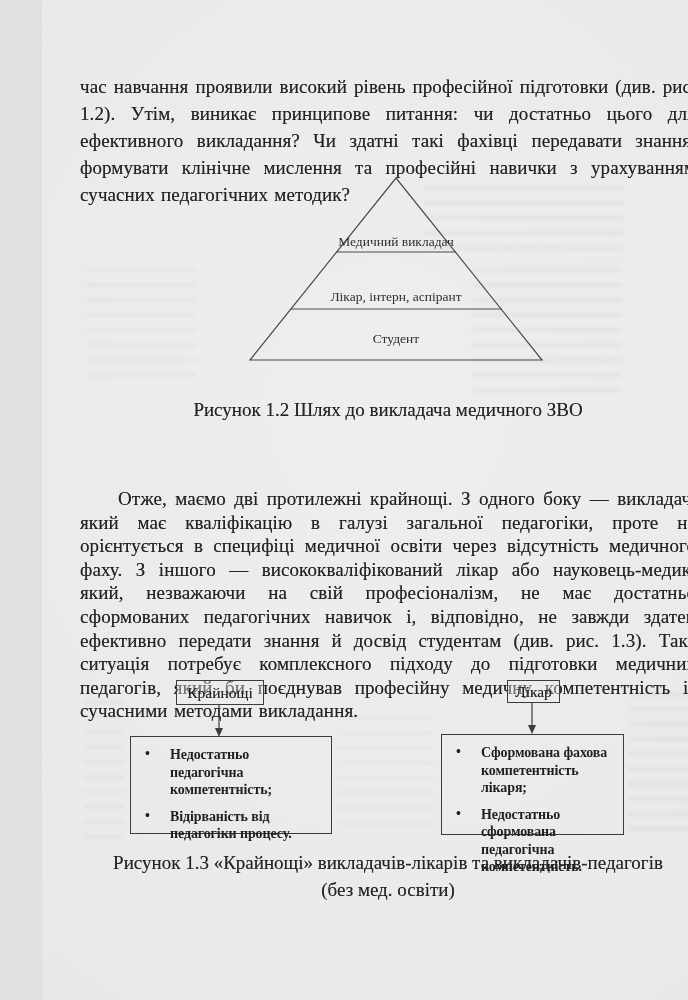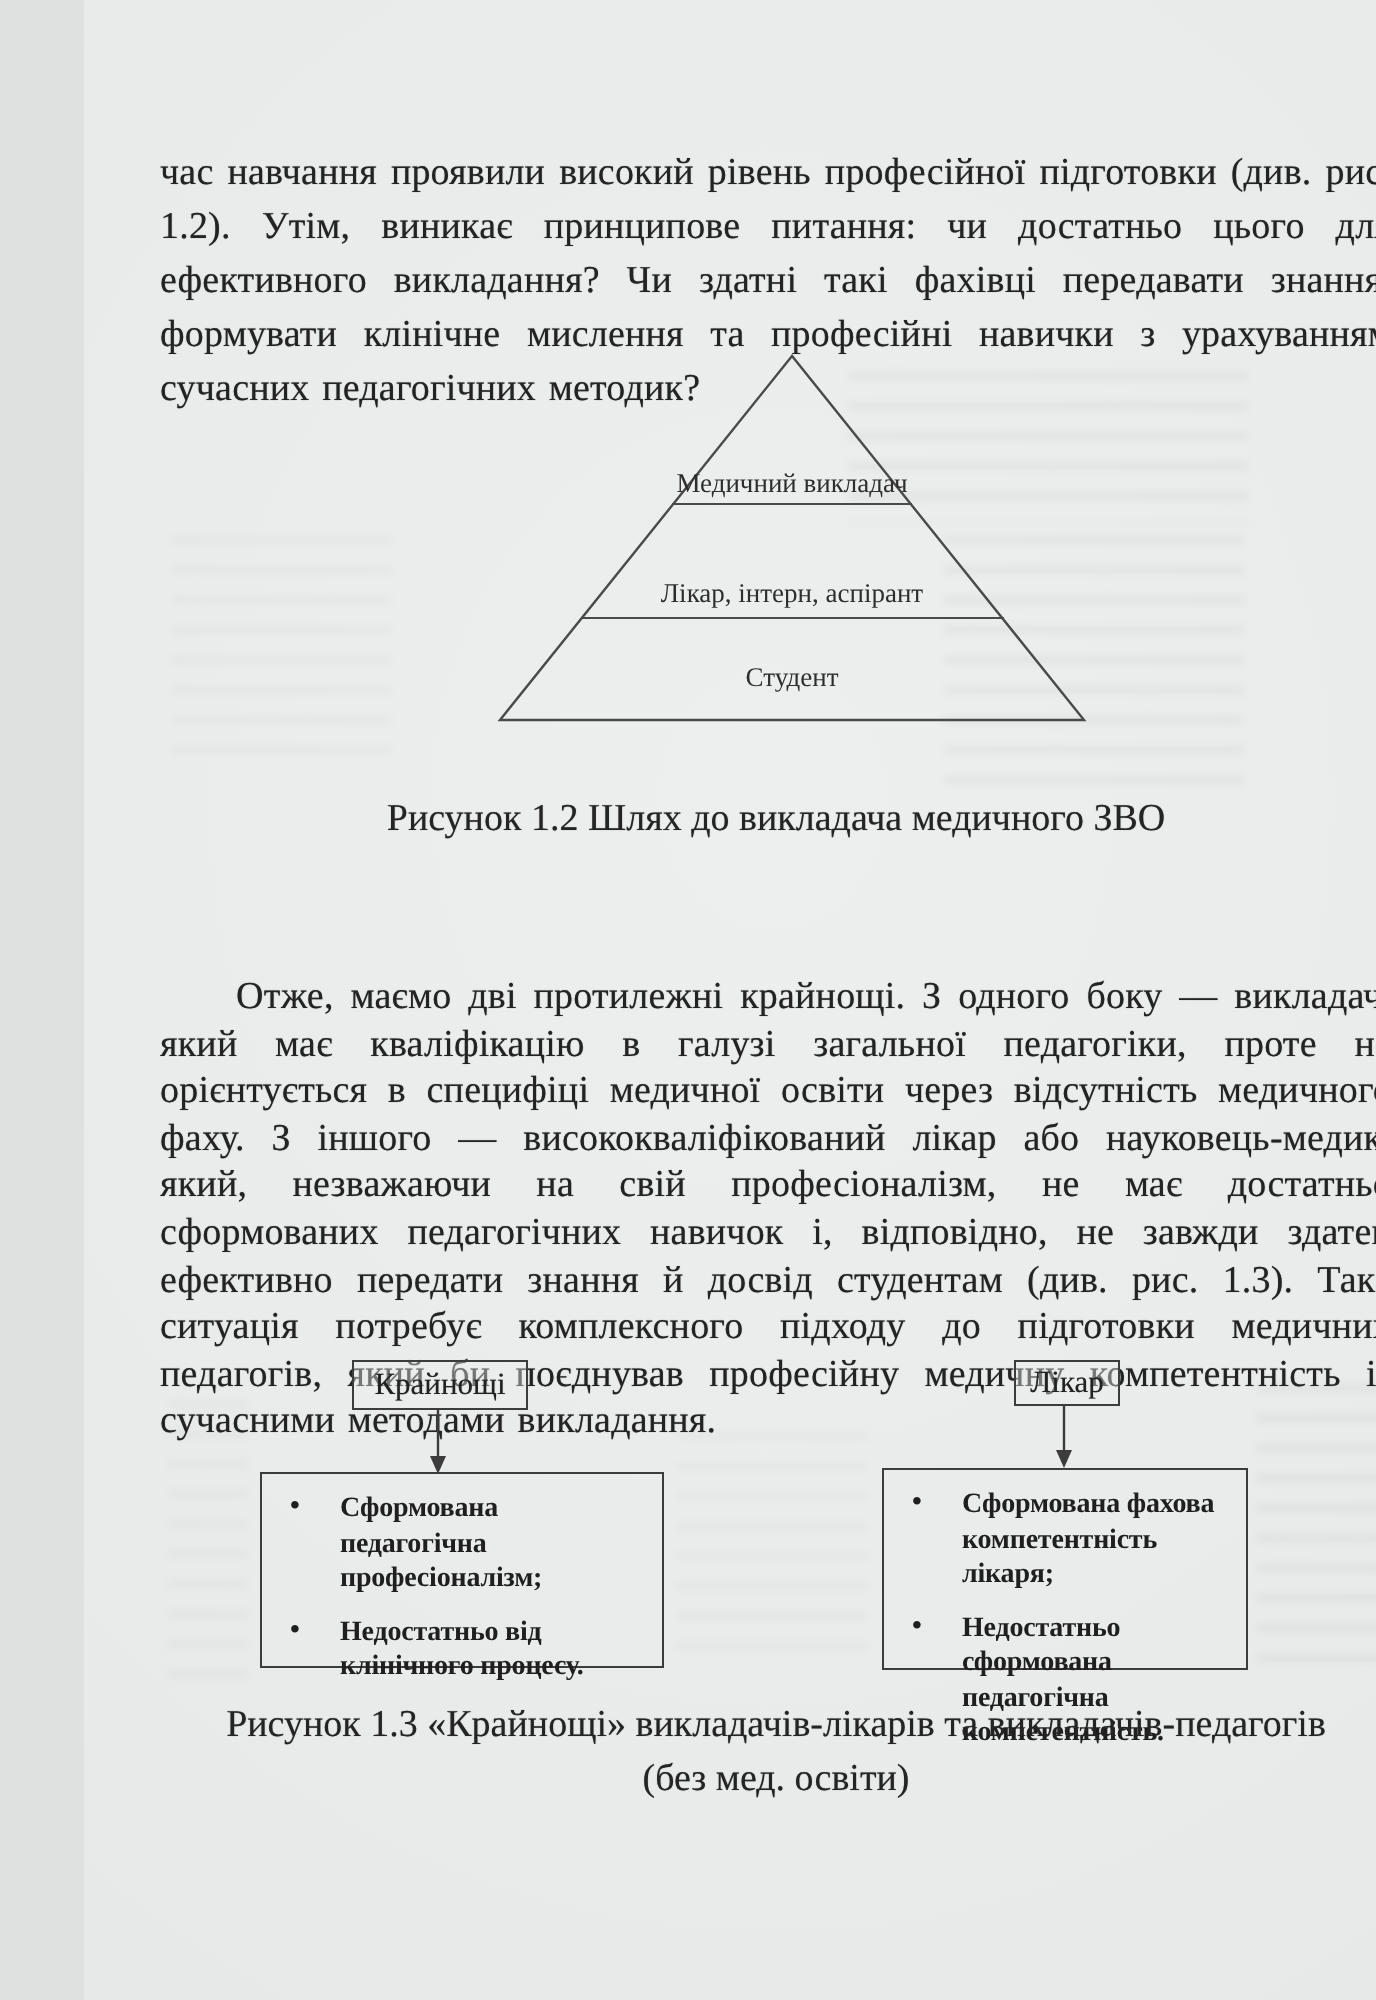--- a/index.html
+++ b/index.html
@@ -168,25 +168,25 @@
 
     <svg class="arrow arrow-left" width="10" height="34" viewBox="0 0 10 34">
       <line x1="5" y1="0" x2="5" y2="25" stroke="#3c3c3c" stroke-width="1.2"></line>
       <polygon points="1,24 9,24 5,33" fill="#3c3c3c"></polygon>
     </svg>
 
     <div class="detail-box box-left">
       <ul class="bullet-list">
         <li class="bullet-item">
           <span class="bullet-marker">•</span>
-          <span>Сформована педагогічна професіоналізм;</span>
-        </li>
-        <li class="bullet-item">
-          <span class="bullet-marker">•</span>
-          <span>Недостатньо від клінічного процесу.</span>
+          <span>Недостатньо педагогічна компетентність;</span>
+        </li>
+        <li class="bullet-item">
+          <span class="bullet-marker">•</span>
+          <span>Відірваність від педагогіки процесу.</span>
         </li>
       </ul>
     </div>
 
     <div class="hdr-box hdr-right">Лікар</div>
 
     <svg class="arrow arrow-right" width="10" height="33" viewBox="0 0 10 33">
       <line x1="5" y1="0" x2="5" y2="24" stroke="#3c3c3c" stroke-width="1.2"></line>
       <polygon points="1,23 9,23 5,32" fill="#3c3c3c"></polygon>
     </svg>

